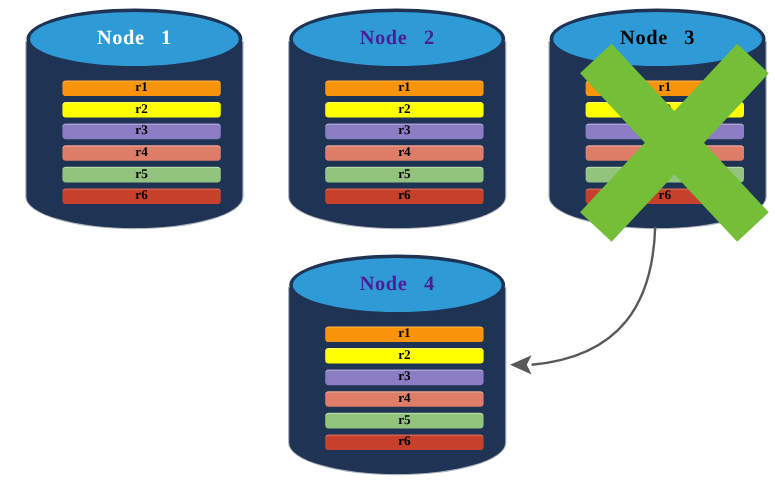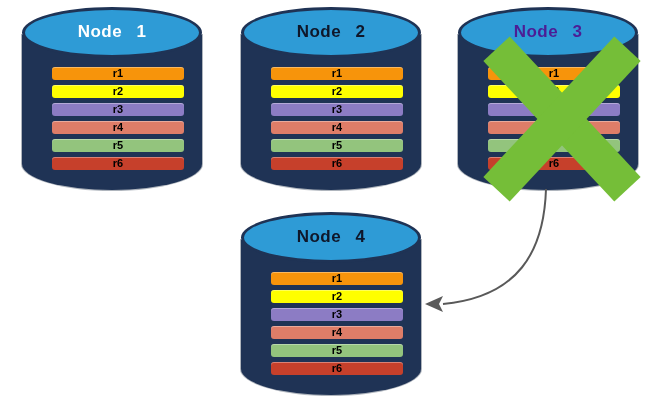--- a/index.html
+++ b/index.html
@@ -1,17 +1,17 @@
 <!DOCTYPE html>
 <html><head>
 <meta charset="utf-8">
 <style>
   html,body{margin:0;padding:0;background:#ffffff;}
   .canvas{position:relative;width:646px;height:402px;background:#ffffff;overflow:hidden;
-          font-family:Liberation Sans, sans-serif;}
+          font-family:Liberation Serif, serif;}
   .node{position:absolute;width:180px;height:183px;}
   #node1{left:22px;top:7px;}
   #node2{left:241px;top:7px;}
   #node3{left:458px;top:7px;}
   #node4{left:241px;top:212px;}
   .cyl-body{position:absolute;left:0;right:0;top:28px;bottom:0;
             border-radius:0 0 50% 50% / 0 0 26px 26px;
             box-shadow:0 0 0 1px rgba(110,120,135,.55);}
   .cyl-top{position:absolute;left:0;right:0;top:0;height:51px;border-radius:50%;
            border:3px solid;box-sizing:border-box;
@@ -45,55 +45,55 @@
       <div class="row" style="background-color: rgb(140, 124, 196); color: rgb(0, 0, 0);">r3</div>
       <div class="row" style="background-color: rgb(222, 125, 104); color: rgb(0, 0, 0);">r4</div>
       <div class="row" style="background-color: rgb(147, 196, 125); color: rgb(0, 0, 0);">r5</div>
       <div class="row" style="background-color: rgb(198, 64, 43); color: rgb(0, 0, 0);">r6</div>
     </div>
   </div>
 
   <div class="node" id="node2">
     <div class="cyl-body" style="background-color: rgb(31, 51, 85);"></div>
     <div class="cyl-top" style="background-color: rgb(46, 155, 214); border-color: rgb(31, 51, 85);">
-      <span class="node-label" style="color: #0f172a;">Node 2</span>
+      <span class="node-label" style="color: #4c1d95;">Node 2</span>
     </div>
     <div class="rows">
       <div class="row" style="background-color: rgb(247, 148, 11); color: rgb(0, 0, 0);">r1</div>
       <div class="row" style="background-color: rgb(255, 255, 0); color: rgb(0, 0, 0);">r2</div>
       <div class="row" style="background-color: rgb(140, 124, 196); color: rgb(0, 0, 0);">r3</div>
       <div class="row" style="background-color: rgb(222, 125, 104); color: rgb(0, 0, 0);">r4</div>
       <div class="row" style="background-color: rgb(147, 196, 125); color: rgb(0, 0, 0);">r5</div>
       <div class="row" style="background-color: rgb(198, 64, 43); color: rgb(0, 0, 0);">r6</div>
     </div>
   </div>
 
   <div class="node" id="node3">
     <div class="cyl-body" style="background-color: rgb(31, 51, 85);"></div>
     <div class="cyl-top" style="background-color: rgb(46, 155, 214); border-color: rgb(31, 51, 85);">
-      <span class="node-label" style="color: #4c1d95;">Node 3</span>
+      <span class="node-label" style="color: #000000;">Node 3</span>
     </div>
     <div class="rows">
       <div class="row" style="background-color: rgb(247, 148, 11); color: rgb(0, 0, 0);">r1</div>
       <div class="row" style="background-color: rgb(255, 255, 0); color: rgb(0, 0, 0);">r2</div>
       <div class="row" style="background-color: rgb(140, 124, 196); color: rgb(0, 0, 0);">r3</div>
       <div class="row" style="background-color: rgb(222, 125, 104); color: rgb(0, 0, 0);">r4</div>
       <div class="row" style="background-color: rgb(147, 196, 125); color: rgb(0, 0, 0);">r5</div>
       <div class="row" style="background-color: rgb(198, 64, 43); color: rgb(0, 0, 0);">r6</div>
     </div>
     <div class="x-mark">
       <div class="x-stroke x1" style="background-color: rgb(117, 190, 56);"></div>
       <div class="x-stroke x2" style="background-color: rgb(117, 190, 56);"></div>
     </div>
   </div>
 
   <div class="node" id="node4">
     <div class="cyl-body" style="background-color: rgb(31, 51, 85);"></div>
     <div class="cyl-top" style="background-color: rgb(46, 155, 214); border-color: rgb(31, 51, 85);">
-      <span class="node-label" style="color: #0f172a;">Node 4</span>
+      <span class="node-label" style="color: #4c1d95;">Node 4</span>
     </div>
     <div class="rows">
       <div class="row" style="background-color: rgb(247, 148, 11); color: rgb(0, 0, 0);">r1</div>
       <div class="row" style="background-color: rgb(255, 255, 0); color: rgb(0, 0, 0);">r2</div>
       <div class="row" style="background-color: rgb(140, 124, 196); color: rgb(0, 0, 0);">r3</div>
       <div class="row" style="background-color: rgb(222, 125, 104); color: rgb(0, 0, 0);">r4</div>
       <div class="row" style="background-color: rgb(147, 196, 125); color: rgb(0, 0, 0);">r5</div>
       <div class="row" style="background-color: rgb(198, 64, 43); color: rgb(0, 0, 0);">r6</div>
     </div>
   </div>

